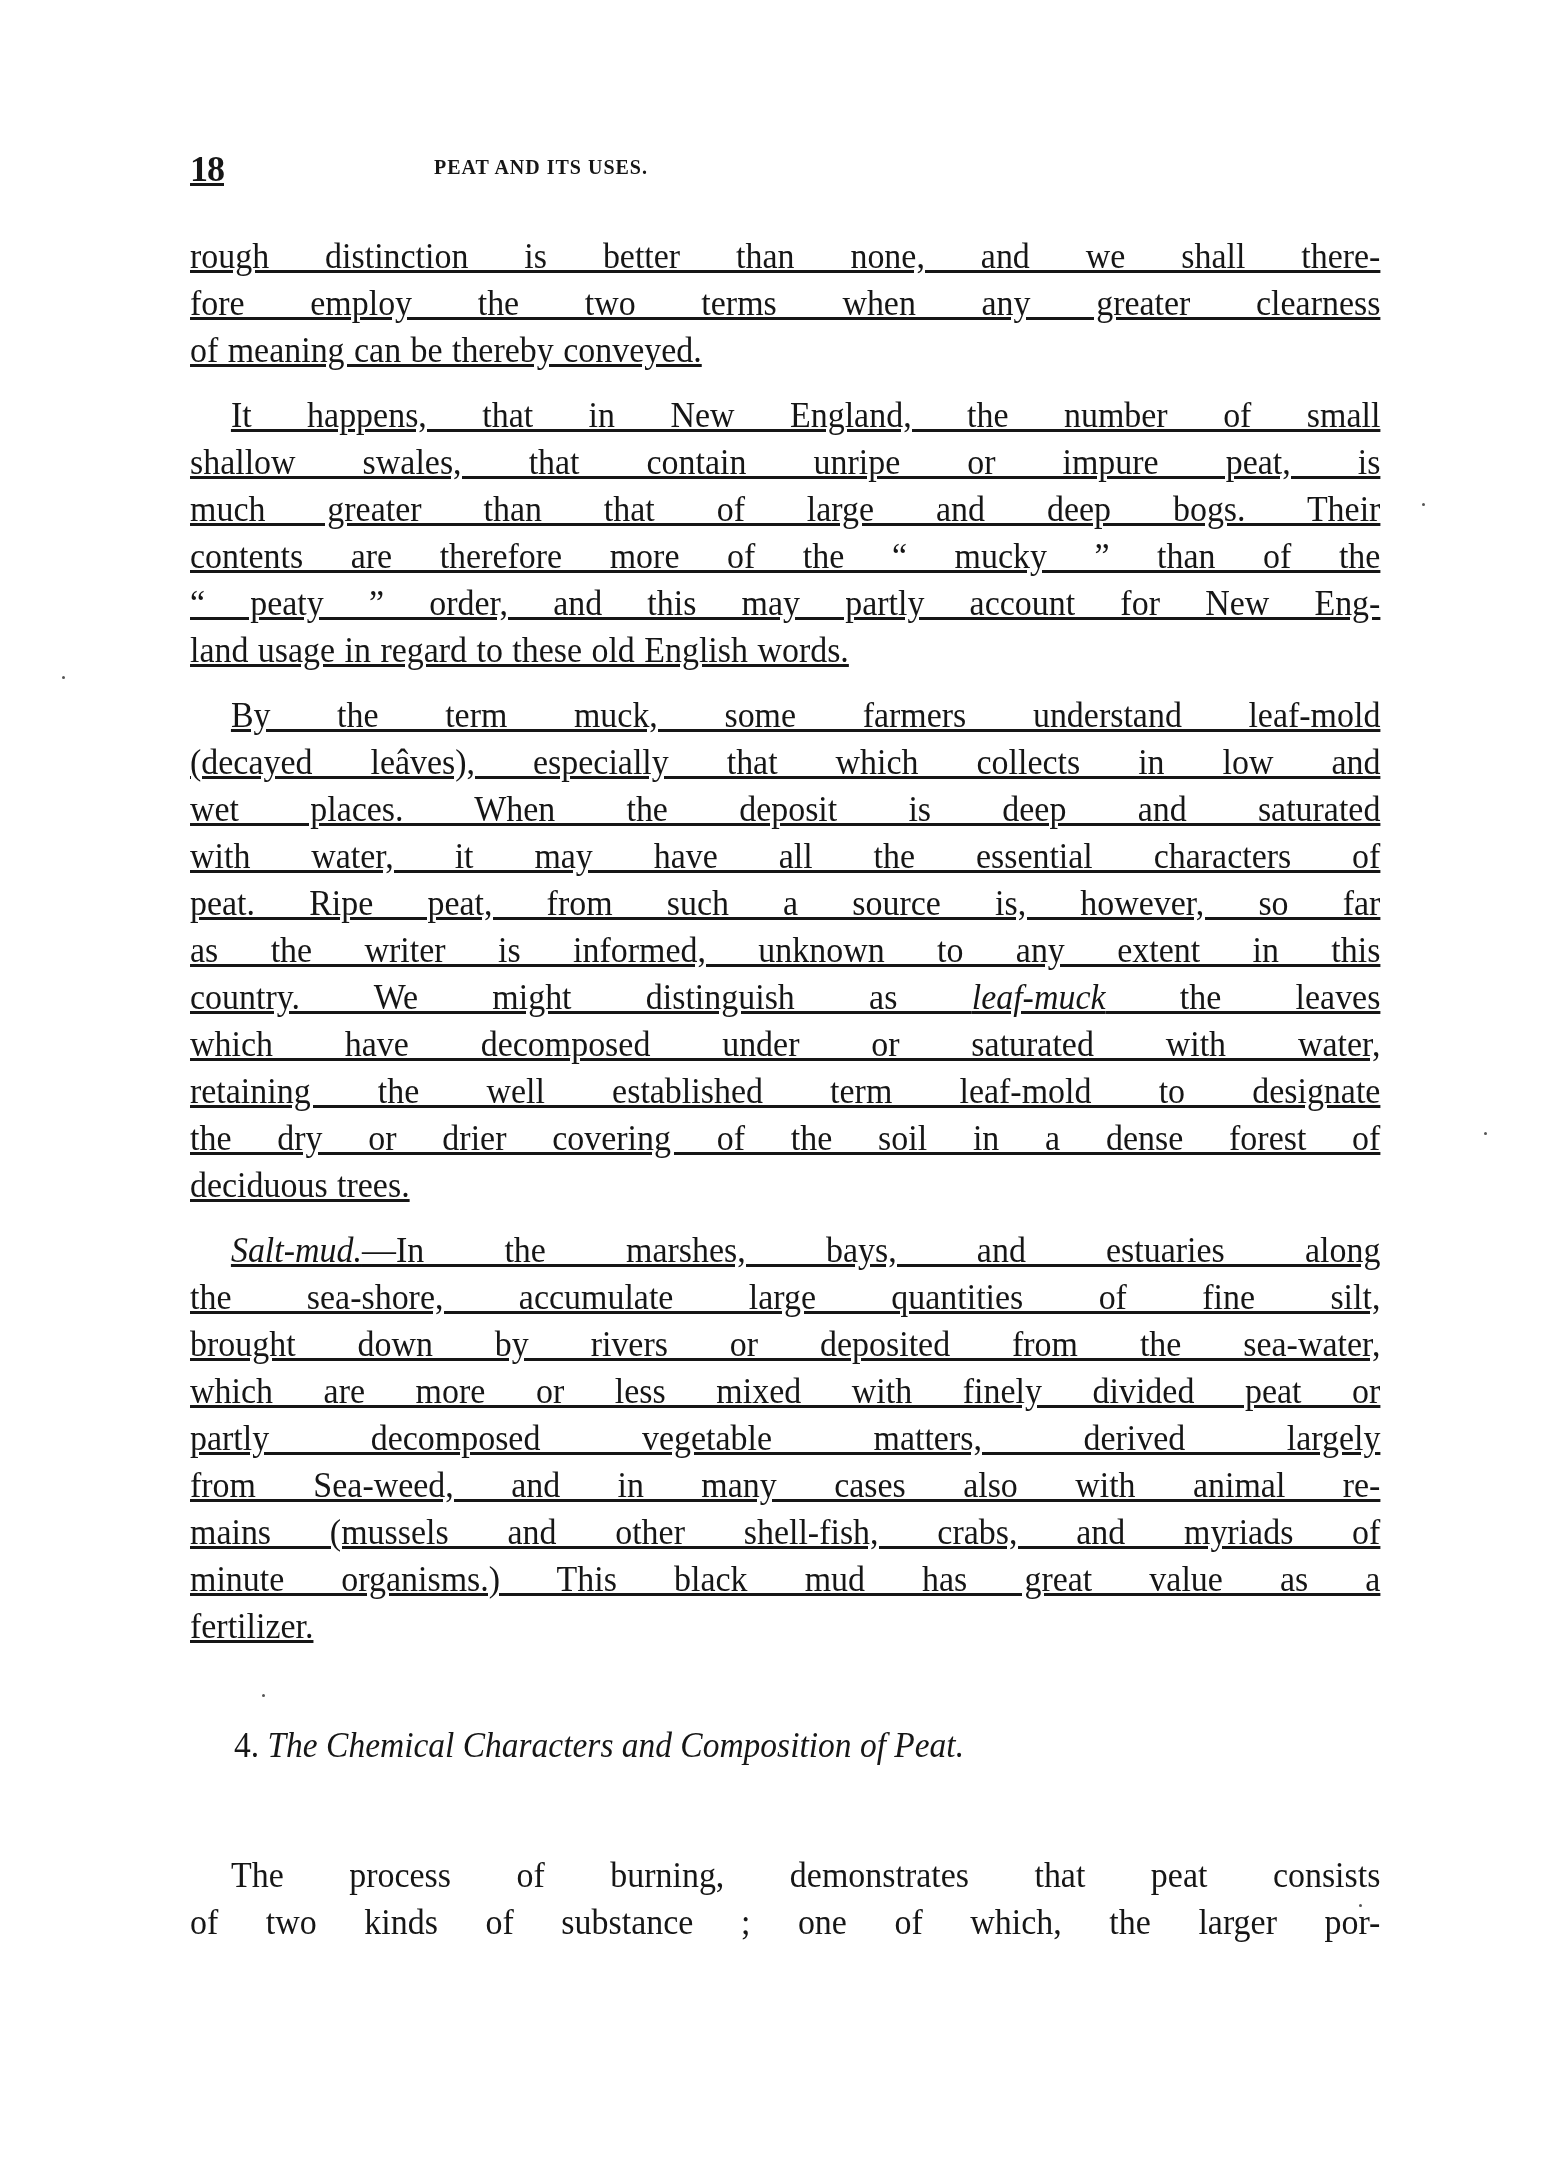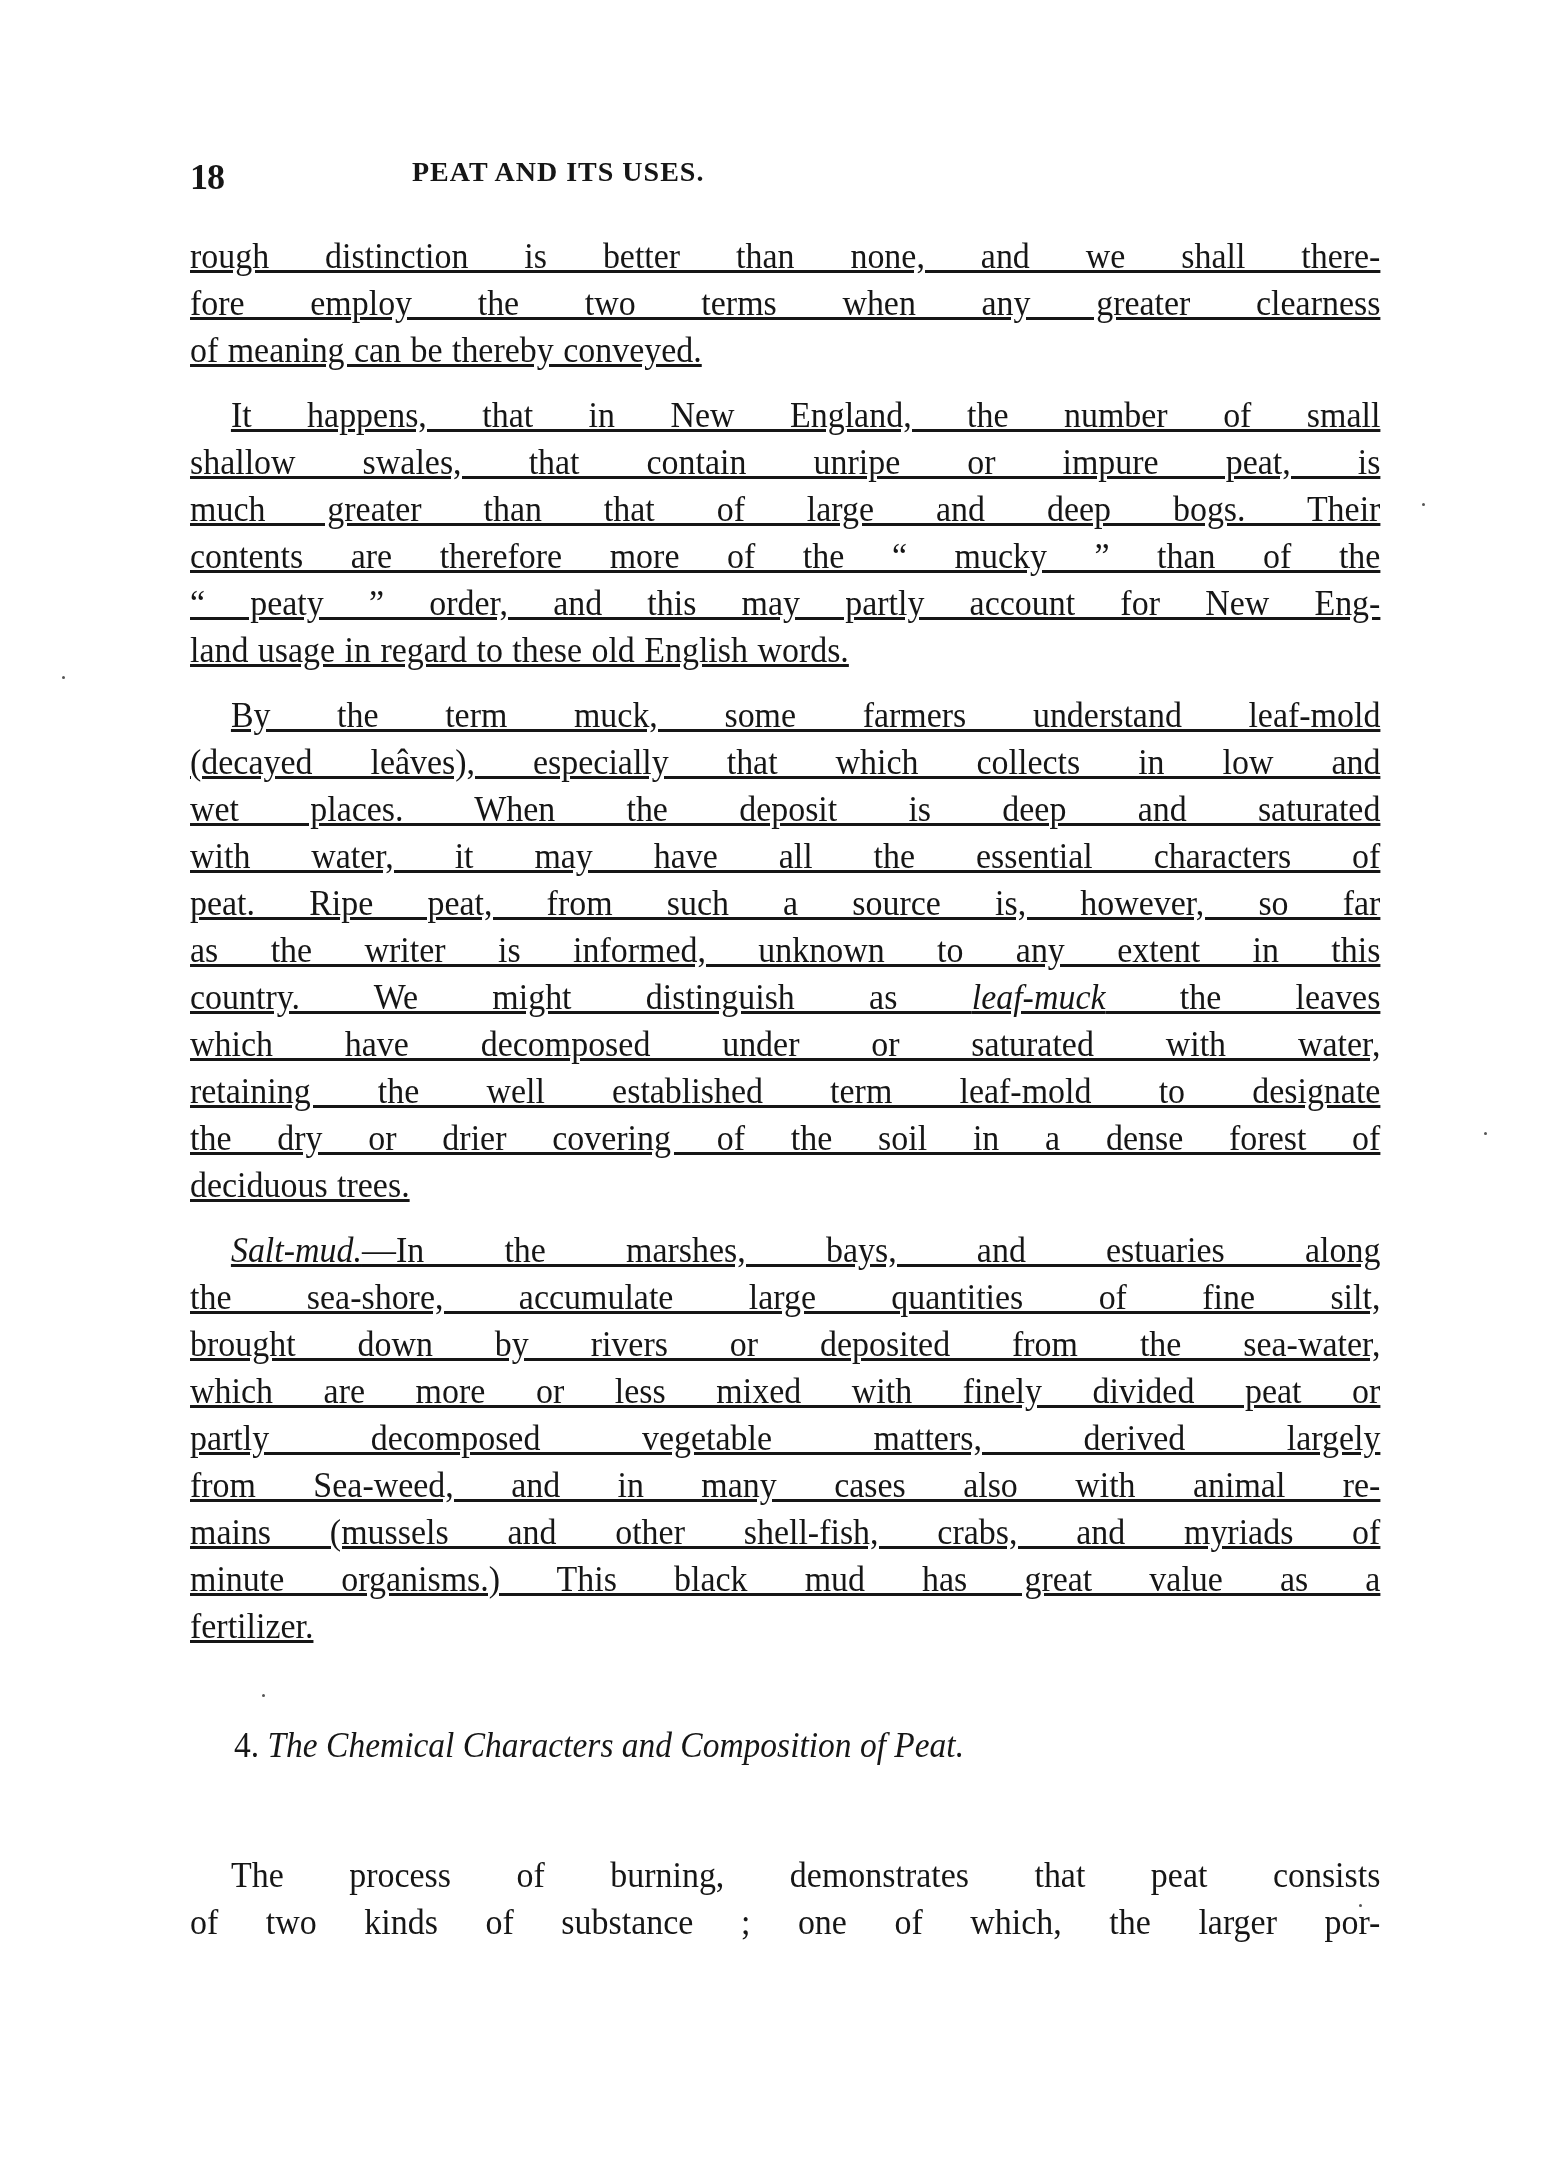--- a/index.html
+++ b/index.html
@@ -24,30 +24,31 @@
     .running-head {
       position: absolute;
       top: 148px;
       left: 0;
       width: 1190px;
       height: 40px;
     }
     .page-number {
       position: absolute;
       left: 0;
-      top: 8px;
+      top: 0;
       font-size: 36px;
       font-weight: bold;
       letter-spacing: -1px;
+      text-decoration: underline;
     }
     .running-title {
       position: absolute;
-      left: 222px;
+      left: 244px;
       top: 8px;
-      font-size: 28px;
+      font-size: 20px;
       font-weight: bold;
       letter-spacing: 1px;
     }
     .body-text {
       position: absolute;
       top: 232px;
       left: 0;
       width: 1190px;
       text-decoration: underline;
     }

